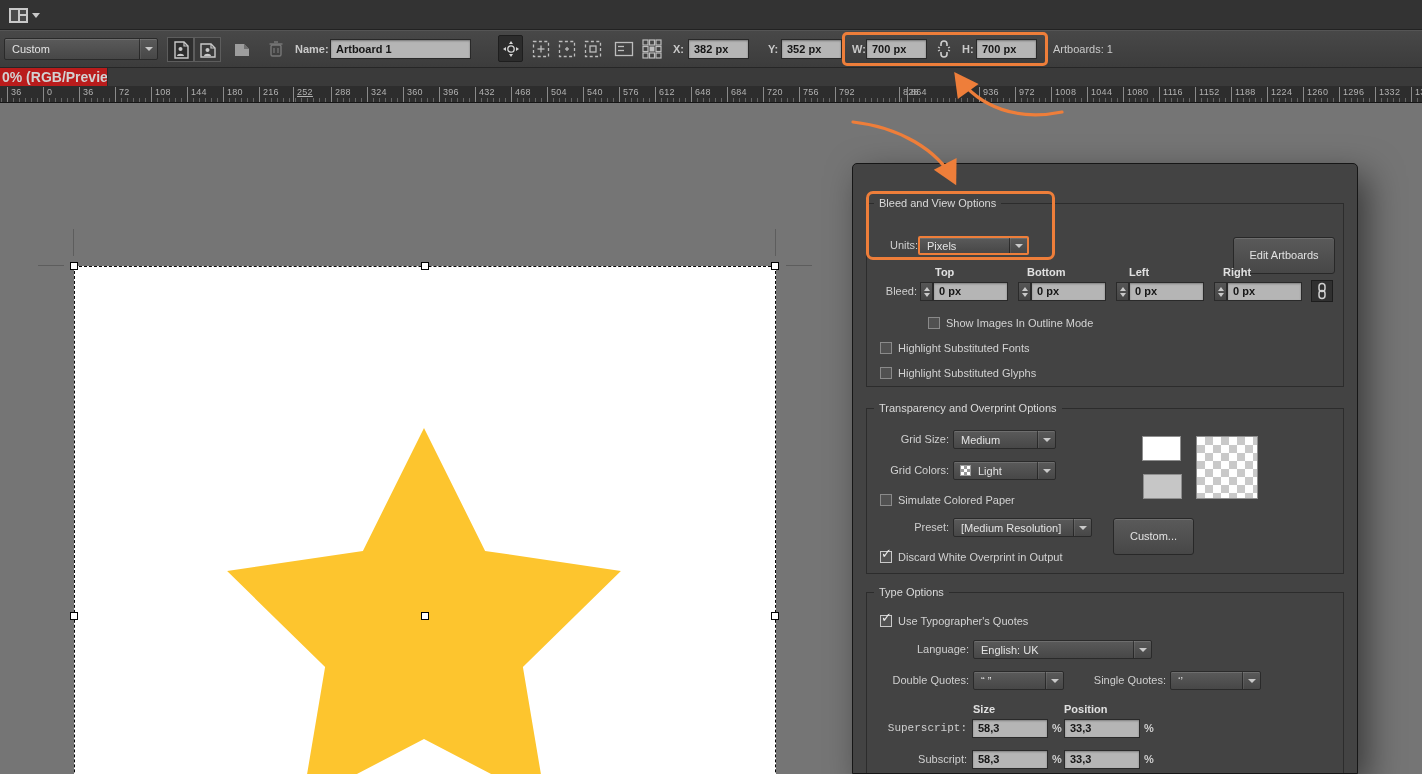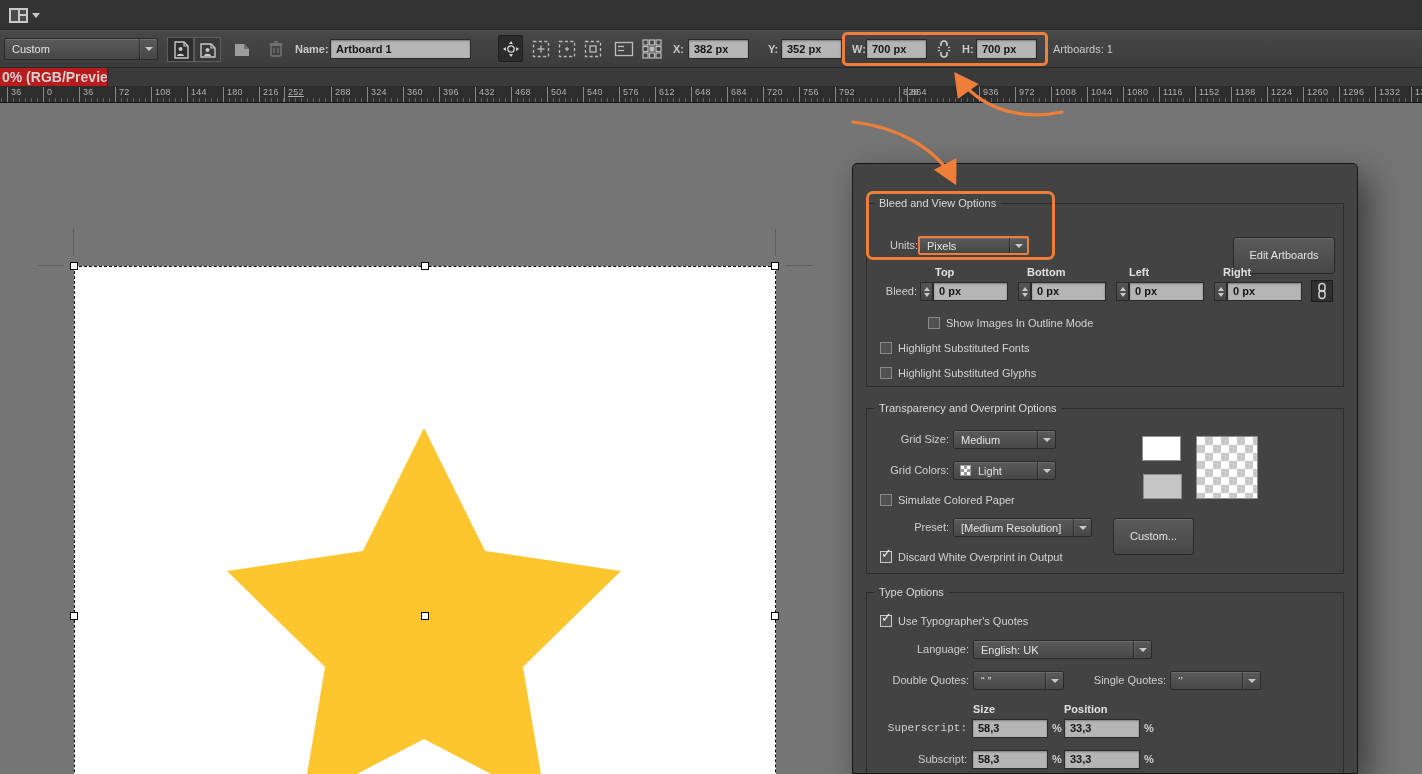--- a/index.html
+++ b/index.html
@@ -273,21 +273,21 @@
     <div class="ruler-ticks"></div>
     <div>
         <span class="rlabel" style="left: 7px;">36</span>
         <span class="rlabel" style="left: 43px;">0</span>
         <span class="rlabel" style="left: 79px;">36</span>
         <span class="rlabel" style="left: 115px;">72</span>
         <span class="rlabel" style="left: 151px;">108</span>
         <span class="rlabel" style="left: 187px;">144</span>
         <span class="rlabel" style="left: 223px;">180</span>
         <span class="rlabel" style="left: 259px;">216</span>
-        <span class="rlabel" style="left: 284px; text-decoration: underline;">252</span>
+        <span class="rlabel" style="left: 293px; text-decoration: underline;">252</span>
         <span class="rlabel" style="left: 331px;">288</span>
         <span class="rlabel" style="left: 367px;">324</span>
         <span class="rlabel" style="left: 403px;">360</span>
         <span class="rlabel" style="left: 439px;">396</span>
         <span class="rlabel" style="left: 475px;">432</span>
         <span class="rlabel" style="left: 511px;">468</span>
         <span class="rlabel" style="left: 547px;">504</span>
         <span class="rlabel" style="left: 583px;">540</span>
         <span class="rlabel" style="left: 619px;">576</span>
         <span class="rlabel" style="left: 655px;">612</span>

